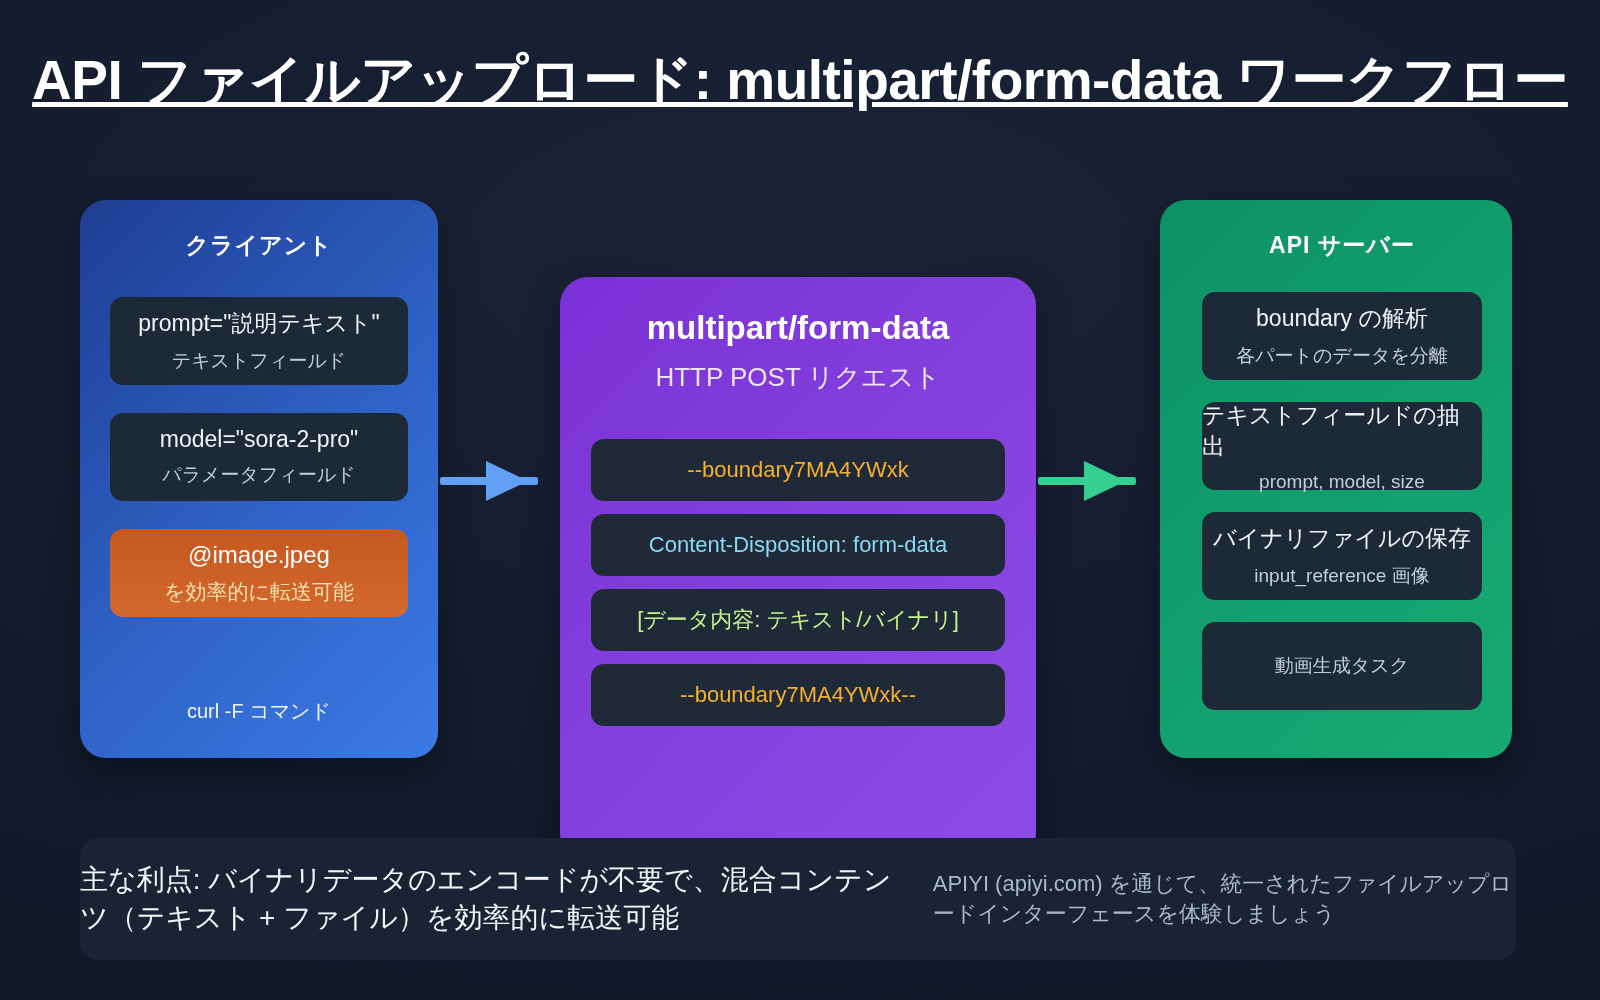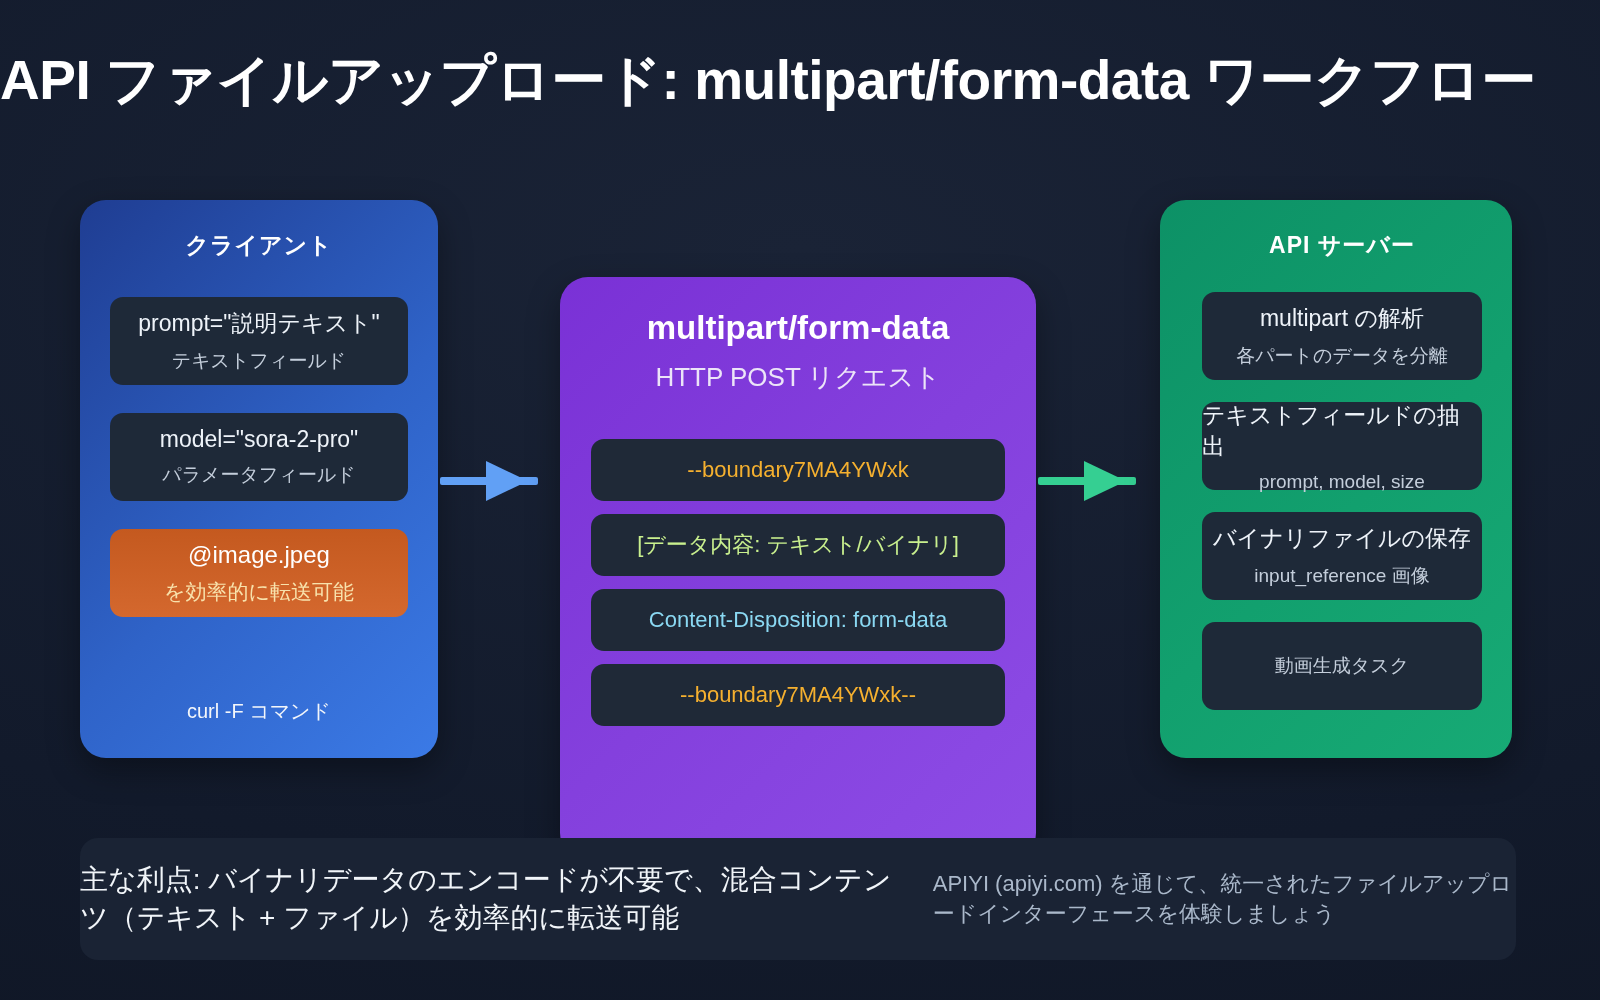--- a/index.html
+++ b/index.html
@@ -11,23 +11,24 @@
   }
   .stage {
     position: relative;
     width: 1600px; height: 1000px;
     background: radial-gradient(120% 90% at 50% 25%, #1a2336 0%, #121a2b 70%, #101726 100%);
   }
 
   
   .page-title {
     position: absolute; top: 44px; left: 0; width: 100%;
-    text-align: left;
+    text-align: center;
     font-size: 55px; font-weight: 800; color: #ffffff;
     letter-spacing: -0.5px;
+    text-decoration: underline;
   }
 
   
   .card {
     position: absolute;
     border-radius: 26px;
     box-shadow: 0 12px 32px rgba(0,0,0,0.35);
     display: flex; flex-direction: column;
   }
   .card-client {
@@ -164,36 +165,36 @@
   <div class="arrow arrow-blue">
     <div class="shaft"></div>
     <div class="head"></div>
   </div>
 
   <div class="card card-request">
     <div class="card-title-lg">multipart/form-data</div>
     <div class="card-subtitle">HTTP POST リクエスト</div>
     <div class="lines-stack">
       <div class="line-box tone-amber">--boundary7MA4YWxk</div>
+      <div class="line-box tone-cyan">Content-Disposition: form-data</div>
       <div class="line-box tone-lime">[データ内容: テキスト/バイナリ]</div>
-      <div class="line-box tone-cyan">Content-Disposition: form-data</div>
       <div class="line-box tone-amber">--boundary7MA4YWxk--</div>
     </div>
   </div>
 
   <div class="arrow arrow-green">
     <div class="shaft"></div>
     <div class="head"></div>
   </div>
 
   <div class="card card-server">
     <div class="card-title">API サーバー</div>
     <div class="stack server-stack">
       <div class="field-box">
-        <div class="field-main">multipart の解析</div>
+        <div class="field-main">boundary の解析</div>
         <div class="field-sub">各パートのデータを分離</div>
       </div>
       <div class="field-box">
         <div class="field-main">テキストフィールドの抽出</div>
         <div class="field-sub">prompt, model, size</div>
       </div>
       <div class="field-box">
         <div class="field-main">バイナリファイルの保存</div>
         <div class="field-sub">input_reference 画像</div>
       </div>

